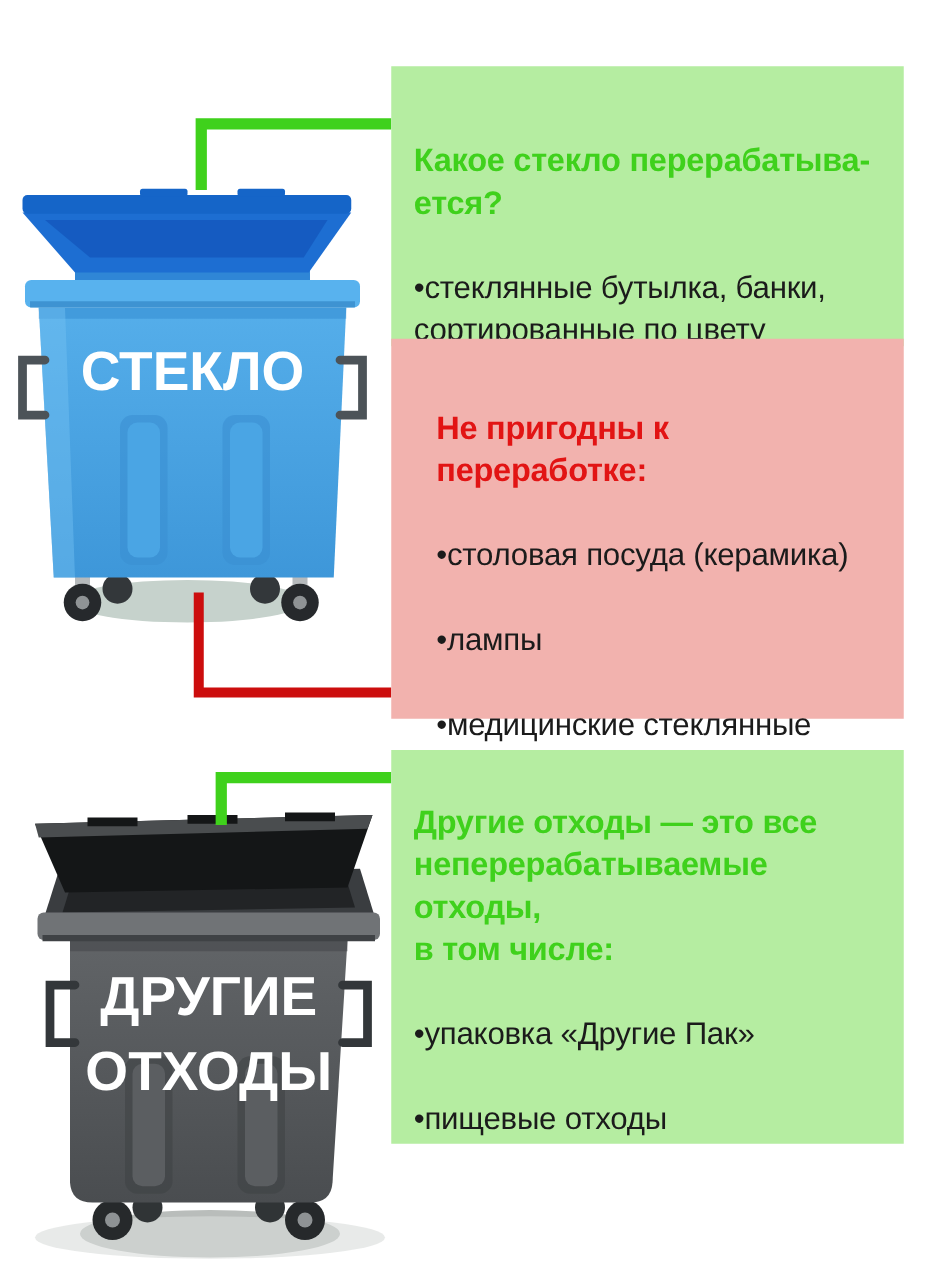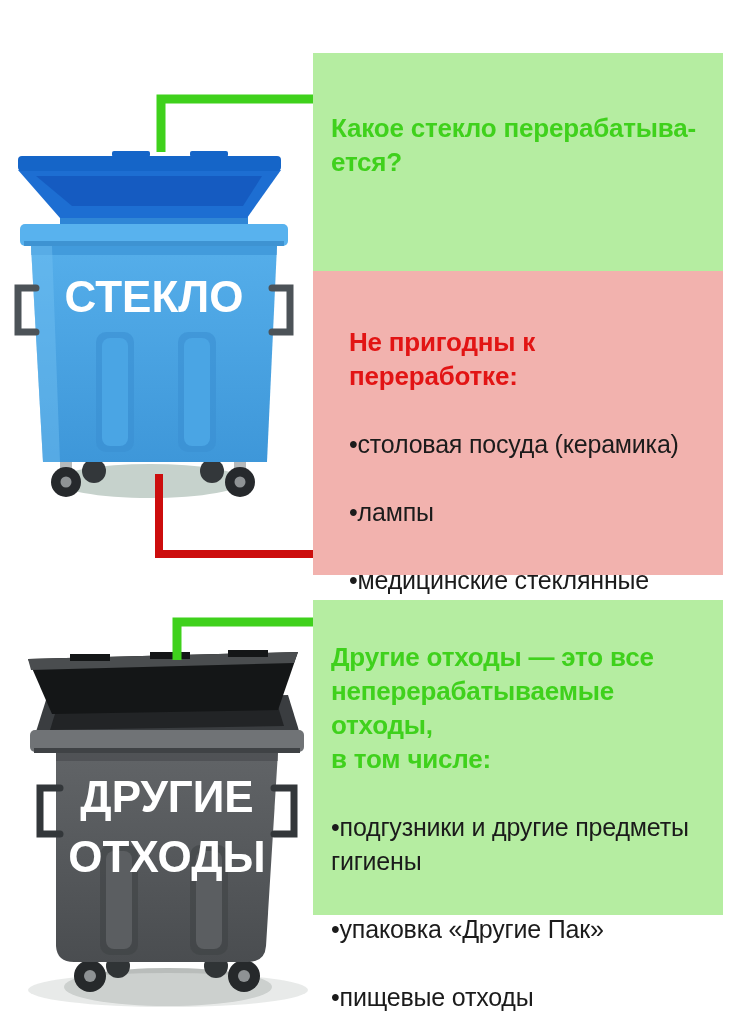--- a/index.html
+++ b/index.html
@@ -151,33 +151,33 @@
     </g>
 
     <path class="conn conn-green" d="M161 152 V99 H313"></path>
     <path class="conn conn-red" d="M159 474 V554 H313"></path>
     <path class="conn conn-green" d="M177 660 V622 H313"></path>
   </svg>
 
   <div class="box box-green box-glass-ok">
     <div class="heading">Какое стекло перерабатыва-
 ется?</div>
+    <div class="item">•стеклянные бутылка, банки,
+сортированные по цвету</div>
   </div>
 
   <div class="box box-red box-glass-not">
     <div class="heading">Не пригодны к переработке:</div>
     <div class="item">•столовая посуда (керамика)</div>
     <div class="item">•лампы</div>
     <div class="item">•медицинские стеклянные отходы</div>
   </div>
 
   <div class="box box-green box-other">
     <div class="heading">Другие отходы — это все
 неперерабатываемые отходы,
 в том числе:</div>
-    <div class="item">•подгузники и другие предметы
-гигиены</div>
     <div class="item">•упаковка «Другие Пак»</div>
     <div class="item">•пищевые отходы</div>
     
   </div>
 
 </div>
 
 </body></html>

